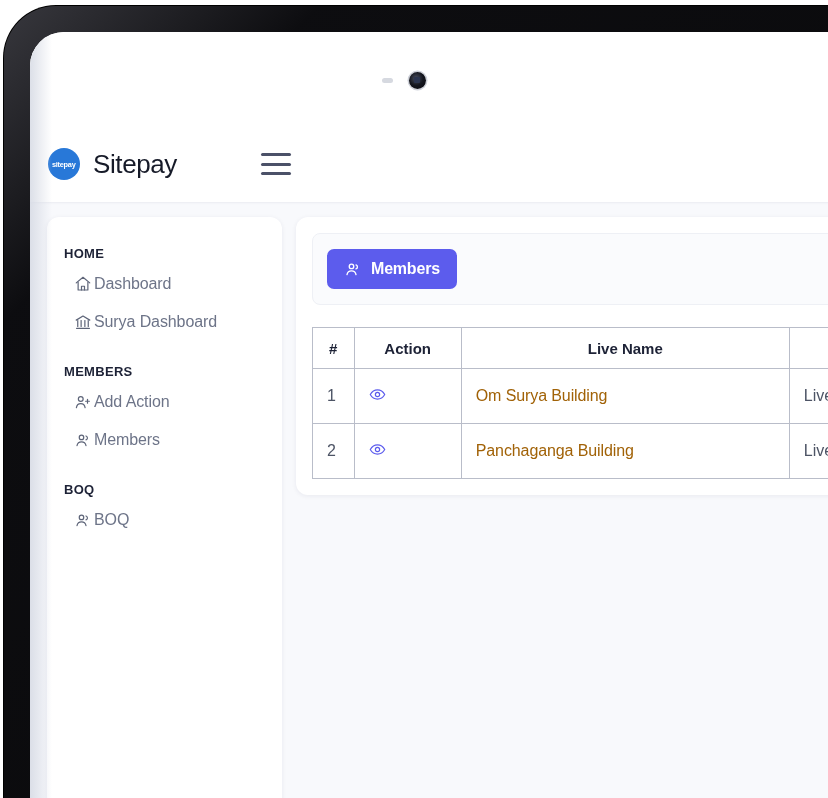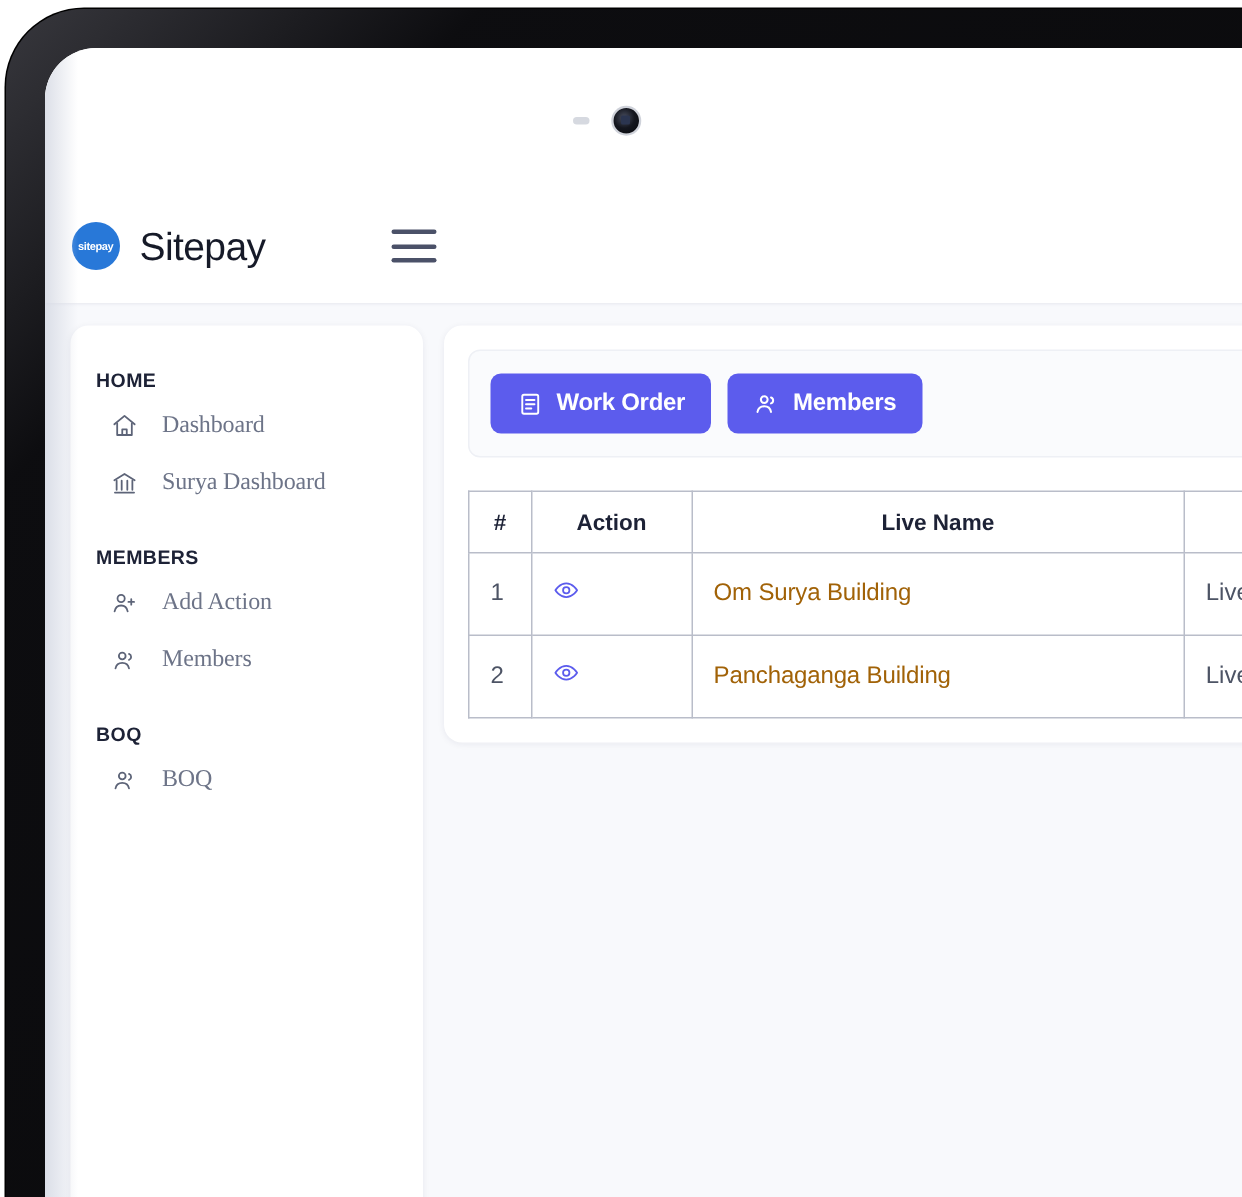--- a/index.html
+++ b/index.html
@@ -157,24 +157,23 @@
     font-weight: 700;
     color: #1d2236;
     letter-spacing: .3px;
     padding: 0 0 0 17px;
     margin-bottom: 4px;
   }
   .nav-section-title.spaced { margin-top: 23px; }
   .nav-item {
     display: flex;
     align-items: center;
-    gap: 16px;
+    gap: 2px;
     padding: 10px 0 10px 27px;
     cursor: pointer;
-    font-family: Liberation Serif, serif;
   }
   .nav-item .nav-icon {
     width: 18px; height: 18px;
     flex: none;
     display: flex;
     align-items: center;
     justify-content: center;
     color: #5d6478;
   }
   .nav-item .nav-label {
@@ -370,31 +369,20 @@
             </span>
             <span class="nav-label">BOQ</span>
           </div>
         </nav>
 
         <div id="main-column">
           <div id="content-card">
 
             <div id="action-panel">
 
-              <button class="action-button">
-                <span class="btn-icon">
-                  <svg width="17" height="17" viewBox="0 0 24 24" fill="none" stroke="currentColor" stroke-width="1.8" stroke-linecap="round" stroke-linejoin="round">
-                    <rect x="4.5" y="3" width="15" height="18" rx="1.6"></rect>
-                      <path d="M8 8h8"></path>
-                      <path d="M8 12h8"></path>
-                      <path d="M8 16h5"></path>
-                  </svg>
-                </span>
-                <span>Work Order</span>
-              </button>
 
               <button class="action-button">
                 <span class="btn-icon">
                   <svg width="18" height="18" viewBox="0 0 24 24" fill="none" stroke="currentColor" stroke-width="1.8" stroke-linecap="round" stroke-linejoin="round">
                     <circle cx="10" cy="8.5" r="3"></circle>
                       <path d="M4 19.5c.6-3.2 3-5 6-5s5.4 1.8 6 5"></path>
                       <path d="M16 6.6a2.8 2.8 0 0 1 0 5.3"></path>
                   </svg>
                 </span>
                 <span>Members</span>

